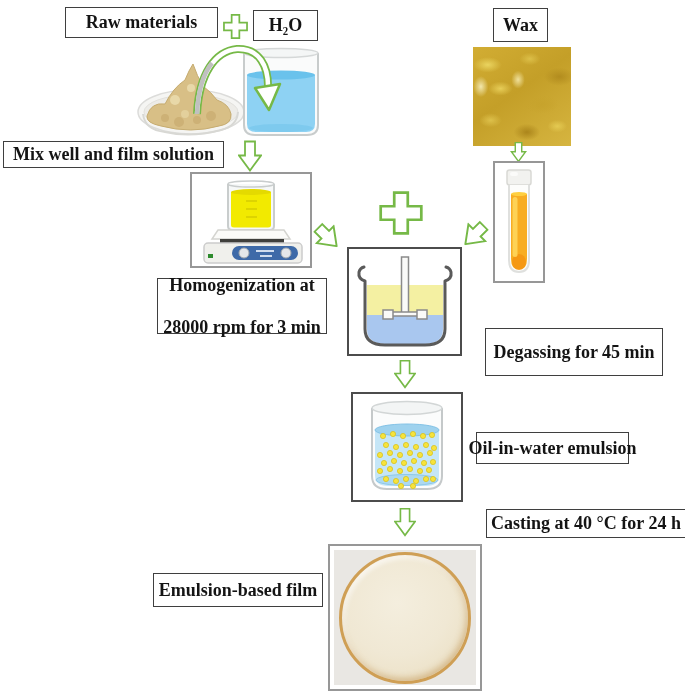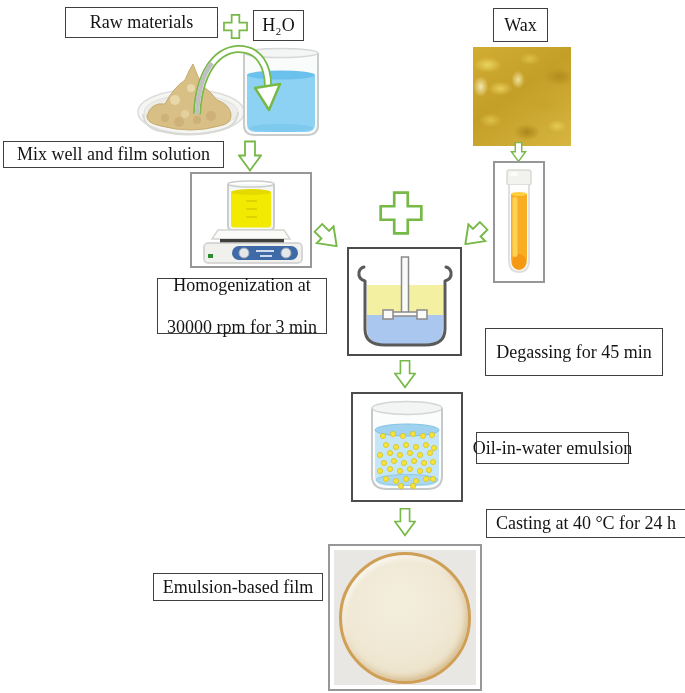--- a/index.html
+++ b/index.html
@@ -1,18 +1,18 @@
 <!DOCTYPE html>
 <html><head>
 <meta charset="utf-8">
 <style>
   html,body{margin:0;padding:0;background:#fff;}
   .canvas{
     position:relative;width:685px;height:693px;background:#ffffff;
-    font-family:"Liberation Serif", serif;color:#111;overflow:hidden;
+    font-family:"Liberation Serif", serif;color:#111;overflow:hidden;font-weight:bold;
   }
   .abs{position:absolute;}
   .label-box{
     position:absolute;box-sizing:border-box;background:#fff;
     border:1.5px solid #3f3f3f;display:flex;align-items:center;justify-content:center;
     font-size:18px;line-height:1.25;white-space:nowrap;text-align:center;color:#141414;
   }
   .label-box.multiline{flex-direction:column;white-space:normal;gap:20px;}
   .img-box{
     position:absolute;box-sizing:border-box;background:#fff;
@@ -51,21 +51,21 @@
 <body>
 
 <div class="canvas">
 
   <div class="label-box" style="left:65px;top:7px;width:153px;height:31px">Raw materials</div>
 
   <svg class="abs" style="left:223px;top:14px" width="25" height="25" viewBox="0 0 26 26">
     <polygon points="9,1 17,1 17,9 25,9 25,17 17,17 17,25 9,25 9,17 1,17 1,9 9,9" fill="#ffffff" stroke="#76b947" stroke-width="1.8"></polygon>
   </svg>
 
-  <div class="label-box" style="left:253px;top:10px;width:51px;height:31px">H₂O</div>
+  <div class="label-box" style="left:253px;top:10px;width:65px;height:31px">H₂O</div>
 
   <svg class="abs" style="left:135px;top:60px" width="112" height="78" viewBox="0 0 112 78">
     <ellipse cx="56" cy="52" rx="53" ry="22" fill="#f5f5f3" stroke="#dcdcda" stroke-width="1.5"></ellipse>
     <ellipse cx="56" cy="52" rx="47" ry="17" fill="#edece8" stroke="#e2e1dd" stroke-width="1"></ellipse>
     <path d="M 12,56 Q 16,42 30,44 Q 38,28 50,20 Q 54,10 58,4 Q 62,16 68,26 Q 76,32 82,40 Q 94,44 96,54 Q 97,64 84,66 Q 56,74 26,66 Q 11,63 12,56 Z" fill="#d8bf86" stroke="#c6ac70" stroke-width="1"></path>
     <circle cx="30" cy="58" r="4" fill="#cdb176"></circle>
     <circle cx="44" cy="62" r="5" fill="#cdb176"></circle>
     <circle cx="62" cy="60" r="4" fill="#cdb176"></circle>
     <circle cx="76" cy="56" r="5" fill="#cdb176"></circle>
     <circle cx="40" cy="40" r="5" fill="#e8d8a8"></circle>
@@ -111,21 +111,21 @@
       <circle cx="50" cy="77" r="5" fill="#e4e7ea" stroke="#9fa6ad" stroke-width="1"></circle>
       <circle cx="92" cy="77" r="5" fill="#e4e7ea" stroke="#9fa6ad" stroke-width="1"></circle>
       <rect x="62" y="74" width="18" height="2" fill="#cfdcee"></rect>
       <rect x="66" y="79" width="12" height="2" fill="#cfdcee"></rect>
       <rect x="14" y="78" width="5" height="4" fill="#2e8b2e"></rect>
     </svg>
   </div>
 
   <div class="label-box multiline" style="left:157px;top:278px;width:170px;height:56px">
     <span>Homogenization at</span>
-    <span>30000 rpm for 3 min</span>
+    <span>28000 rpm for 3 min</span>
   </div>
 
   <svg class="abs" style="left:379px;top:189px" width="44" height="48" viewBox="0 0 26 26">
     <polygon points="9,1 17,1 17,9 25,9 25,17 17,17 17,25 9,25 9,17 1,17 1,9 9,9" fill="#ffffff" stroke="#76b947" stroke-width="1.6"></polygon>
   </svg>
 
   <svg class="abs" style="left:314px;top:223px;transform:rotate(-45deg)" width="27" height="28" viewBox="0 0 24 26">
     <polygon points="7,1 17,1 17,10 23,10 12,25 1,10 7,10" fill="#fff" stroke="#76b947" stroke-width="1.8"></polygon>
   </svg>
   <svg class="abs" style="left:461px;top:221px;transform:rotate(45deg)" width="27" height="28" viewBox="0 0 24 26">
@@ -228,15 +228,15 @@
   </svg>
 
   <div class="label-box" style="left:486px;top:509px;width:200px;height:29px">Casting at 40 °C for 24 h</div>
 
   <div class="img-box border-light" style="left:328px;top:544px;width:154px;height:147px">
     <div class="film-photo-bg">
       <div class="film-disc"></div>
     </div>
   </div>
 
-  <div class="label-box" style="left:153px;top:573px;width:170px;height:28px">Emulsion-based film</div>
+  <div class="label-box" style="left:153px;top:573px;width:170px;height:34px">Emulsion-based film</div>
 
 </div>
 
 </body></html>

